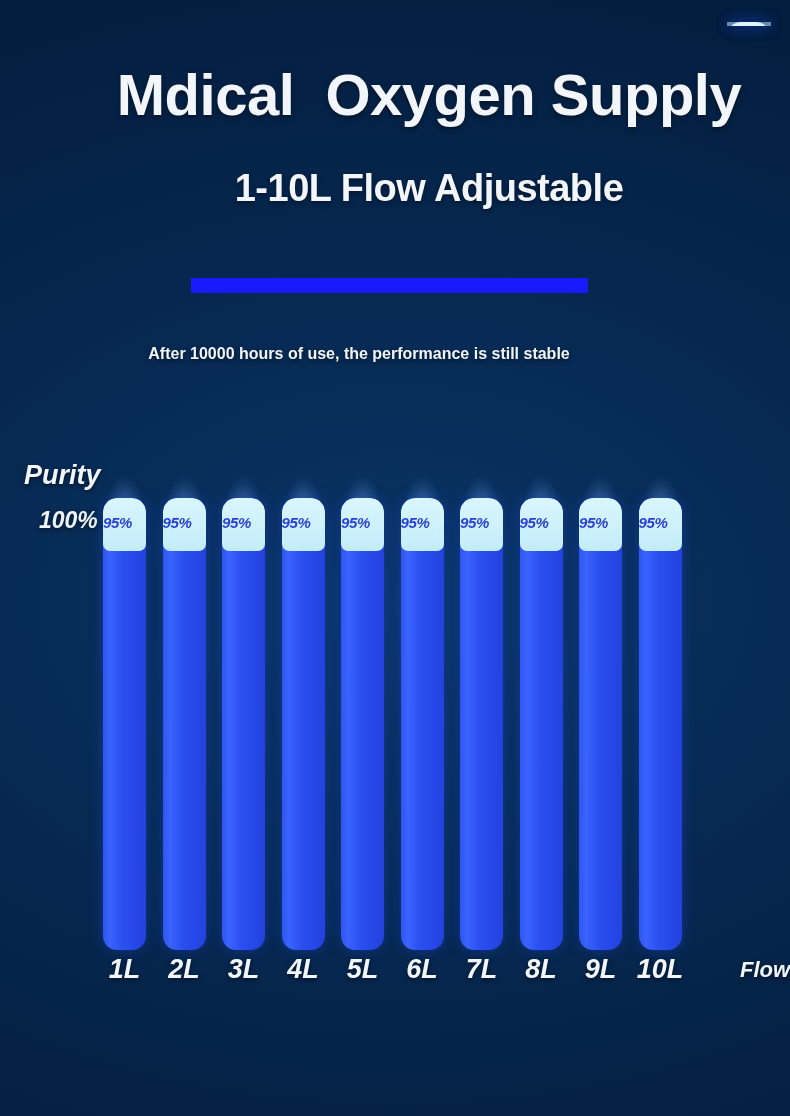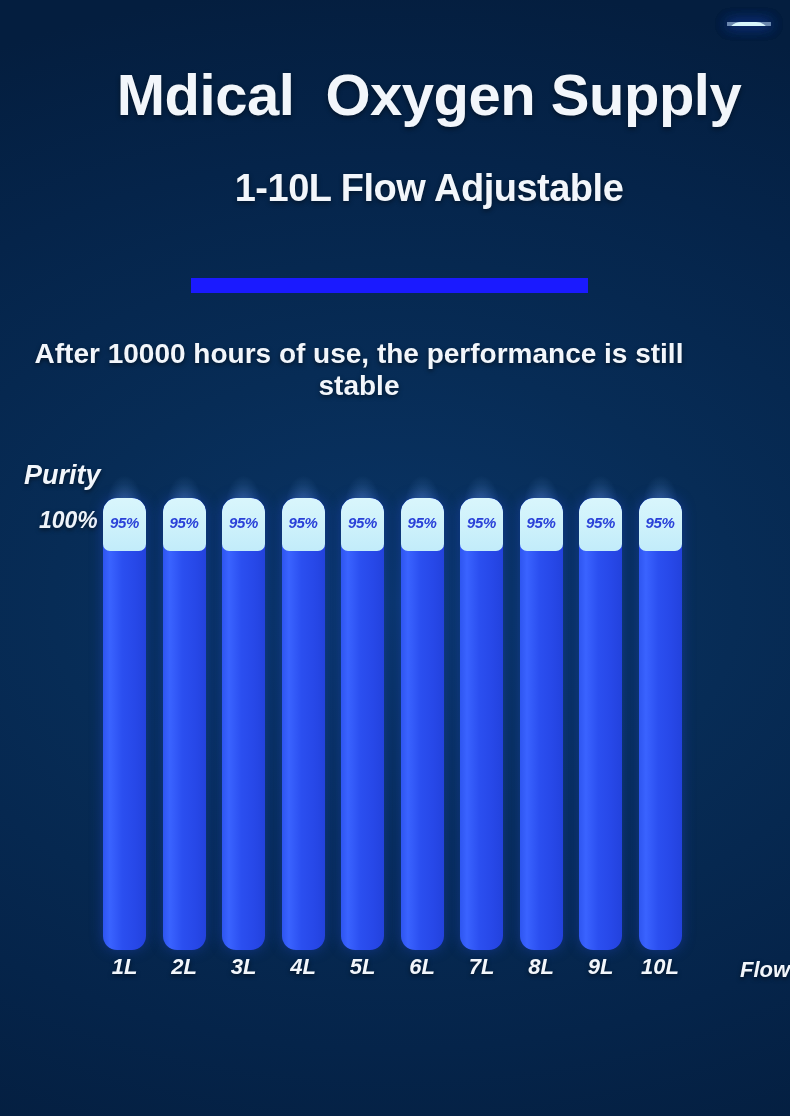--- a/index.html
+++ b/index.html
@@ -92,21 +92,21 @@
     text-shadow: 0 2px 4px rgba(0,0,0,0.5);
   }
 
   .tagline {
     position: absolute;
     top: 338px;
     left: 0;
     width: 718px;
     text-align: center;
     color: #f2f6fb;
-    font-size: 28px;
+    font-size: 16px;
     font-weight: bold;
     line-height: 32px;
     text-shadow: 0 2px 4px rgba(0,0,0,0.5);
   }
 
   
   .chart {
     position: absolute;
     left: 12px;
     top: 0;
@@ -186,35 +186,35 @@
     height: 40px;
     border-radius: 50%;
     background: radial-gradient(ellipse at 50% 70%, rgba(150,200,255,0.30) 0%, rgba(120,180,255,0.10) 48%, rgba(0,0,0,0) 72%);
     pointer-events: none;
   }
   .bar-value {
     position: absolute;
     left: 0;
     top: 16px;
     width: 43px;
-    text-align: center;
+    text-align: left;
     font-size: 15px;
     font-weight: bold;
     color: #2a41d8;
     z-index: 3;
     letter-spacing: -0.3px;
   }
   .bar-label {
     position: absolute;
     top: 456px;
     left: -9px;
     width: 61px;
     text-align: center;
     color: #f2f6fb;
-    font-size: 22px;
+    font-size: 27px;
     font-weight: bold;
     text-shadow: 0 2px 4px rgba(0,0,0,0.5);
   }
 </style>
 </head>
 <body>
 
 <div id="page">
 
   <div class="menu-btn">

